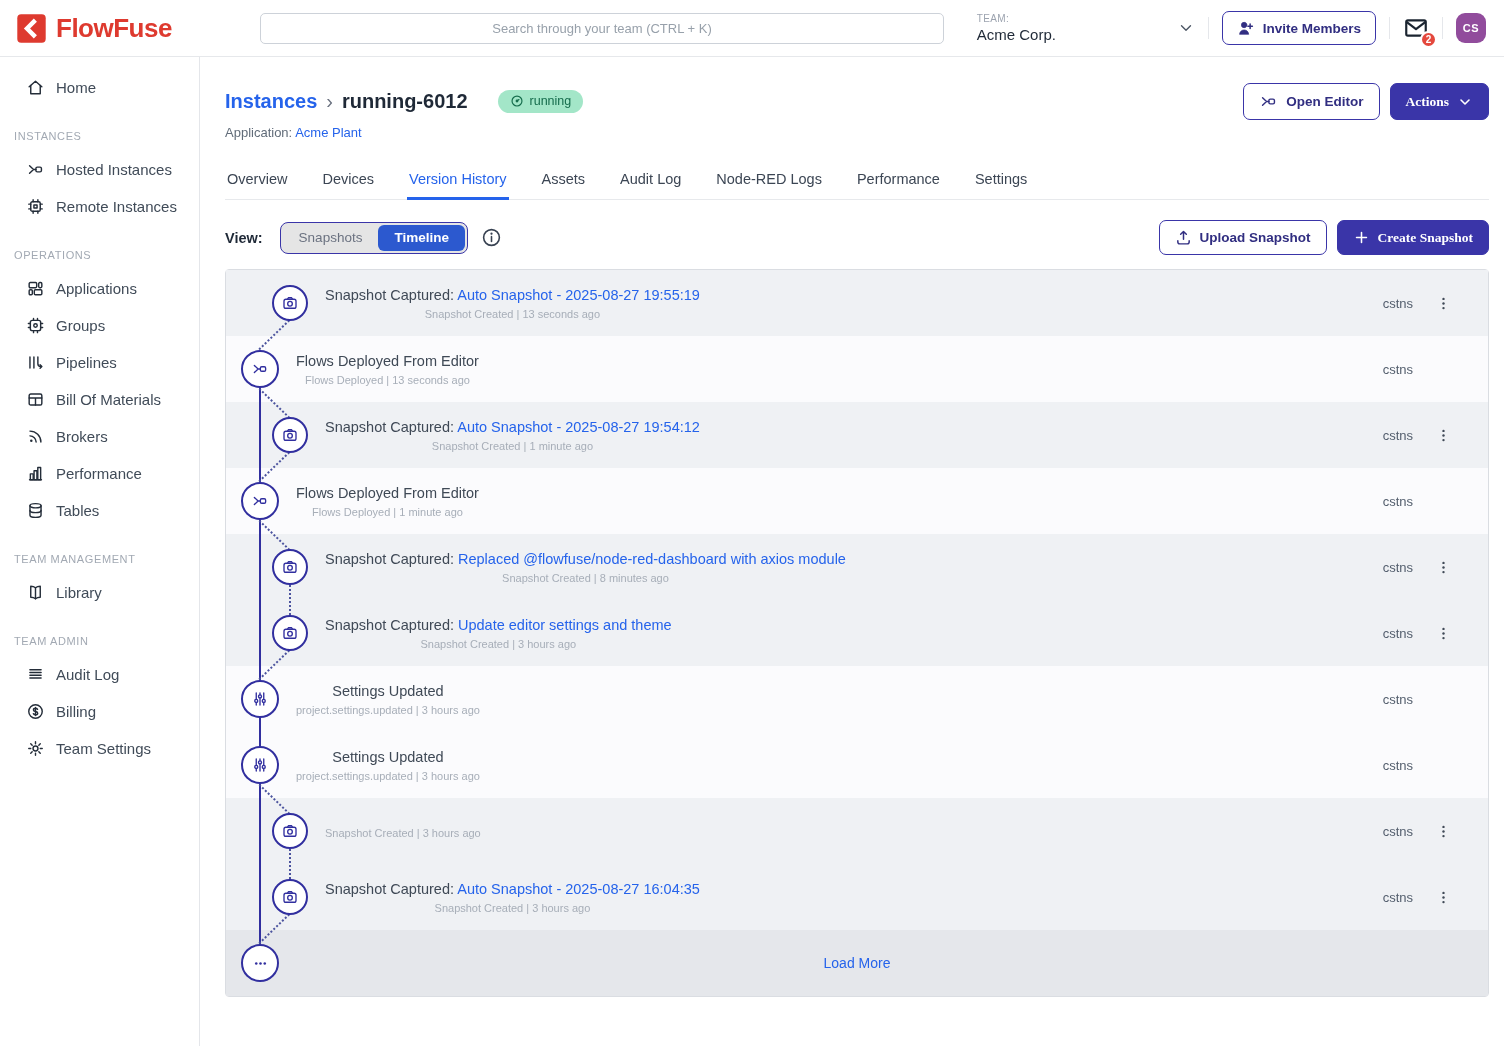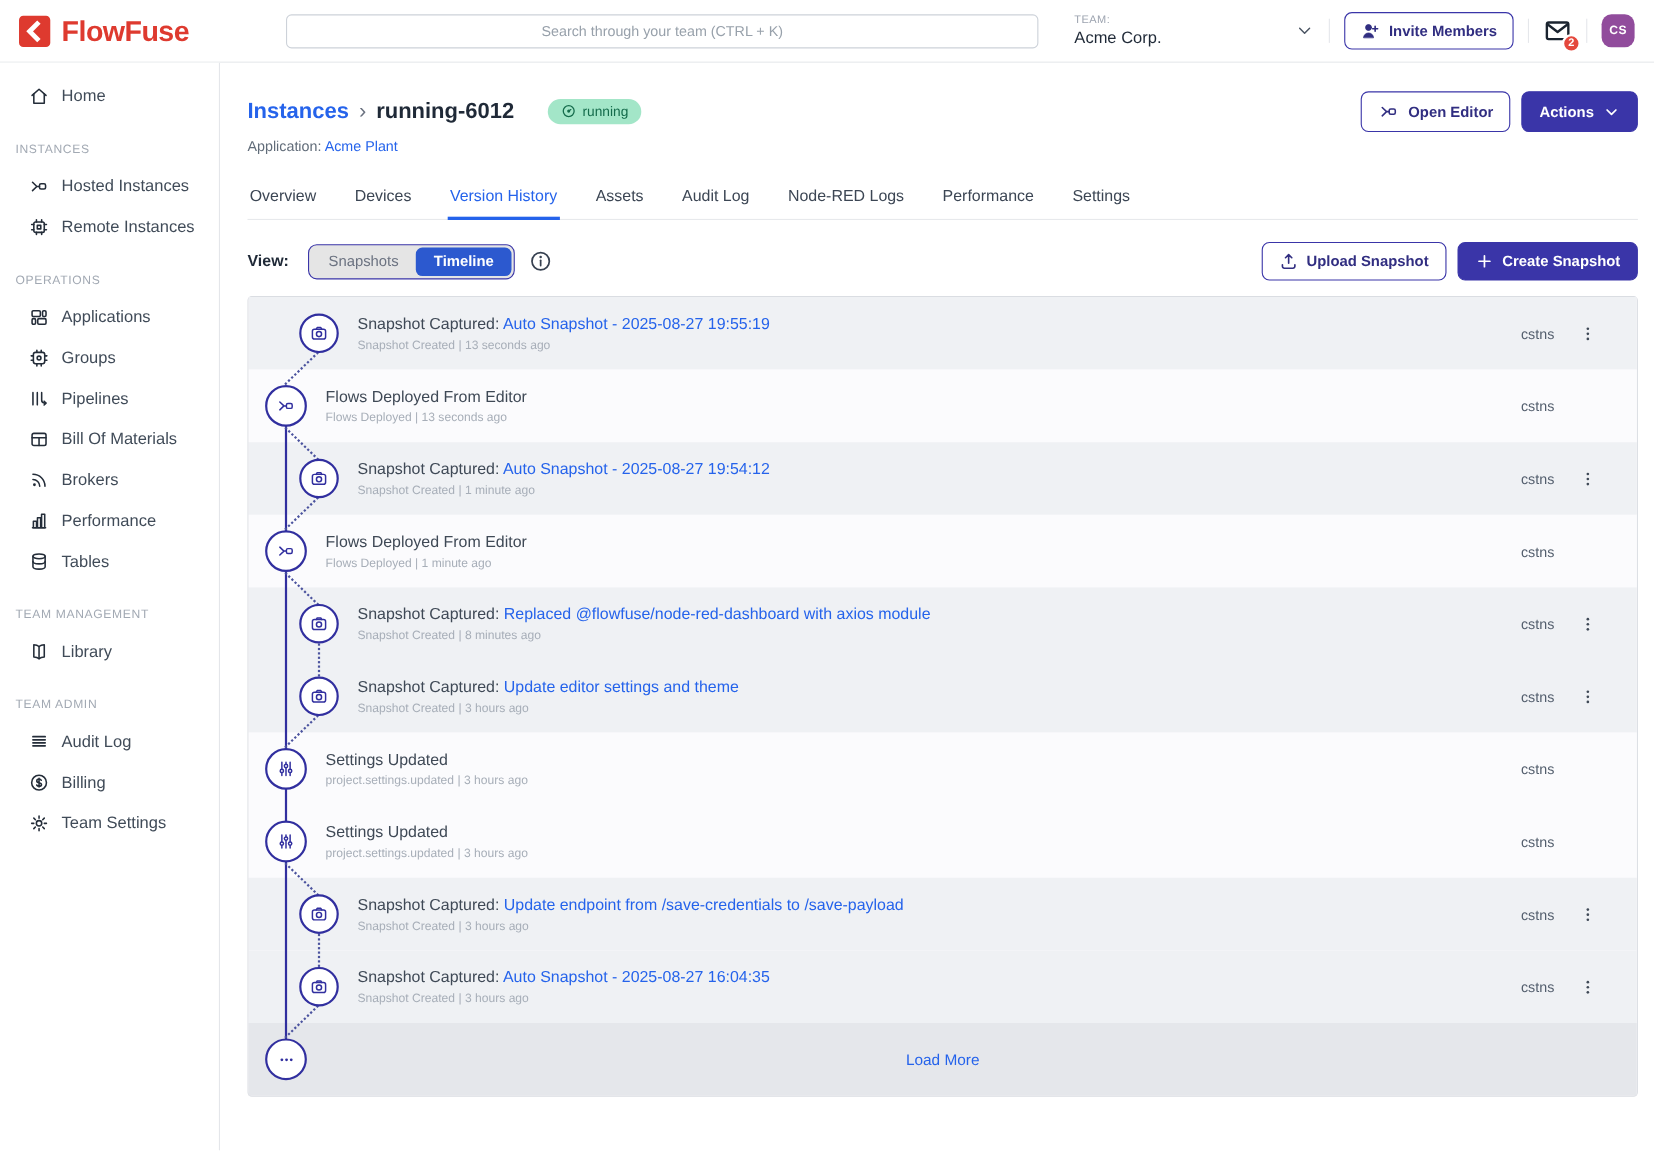--- a/index.html
+++ b/index.html
@@ -21,21 +21,21 @@
   .search-input{margin-left:12px;width:684px;height:31px;border:1px solid #cdd2d9;border-radius:5px;
     padding:0 12px;font-size:13px;color:#374151;outline:none;font-family:inherit;text-align:center;}
   .search-input::placeholder{color:#98a1ab;}
   .head-right{margin-left:auto;display:flex;align-items:center;gap:13px;padding-right:18px;}
   .team-select{width:218px;display:flex;align-items:center;justify-content:space-between;cursor:pointer;}
   .team-label{font-size:10px;letter-spacing:.4px;color:#9ca3af;}
   .team-name{font-size:15px;color:#1f2937;margin-top:2px;}
   .vdiv{width:1px;height:22px;background:#e5e7eb;}
   .btn{display:inline-flex;align-items:center;gap:8px;border-radius:7px;font-size:13.5px;font-weight:700;
     cursor:pointer;font-family:inherit;background:#fff;border:1.5px solid var(--accent);color:var(--accent-dark);}
-  .btn.solid{background:var(--accent);color:#fff;border-color:var(--accent);}
+  .btn.solid{background:var(--accent);color:#fff;border-color:var(--accent);font-family:Liberation Serif, serif;}
   .invite-btn{height:34px;padding:0 14px;}
   .mail-wrap{position:relative;cursor:pointer;color:#1b2430;}
   .mail-badge{position:absolute;right:-8px;bottom:-7px;background:var(--red-badge);color:#fff;font-size:10px;
     font-weight:700;min-width:17px;height:17px;border-radius:50%;display:flex;align-items:center;
     justify-content:center;border:2px solid #fff;}
   .avatar{width:30px;height:30px;border-radius:9px;background:var(--purple);color:#fff;font-size:11px;
     font-weight:700;display:flex;align-items:center;justify-content:center;letter-spacing:.5px;cursor:pointer;}
 
   
   .app-body{display:flex;height:989px;}
@@ -71,21 +71,21 @@
   .seg-group{margin-left:17px;display:flex;align-items:center;padding:2px;border:1.5px solid var(--accent);
     border-radius:8px;background:#e5e5e5;}
   .seg{padding:5px 16px 6px;font-size:13.5px;color:#6b7280;border-radius:6px;cursor:pointer;}
   .seg.active{background:var(--toggle);color:#fff;font-weight:600;}
   .info-icon{margin-left:13px;color:#374151;cursor:pointer;}
   .toolbar-right{margin-left:auto;display:flex;gap:10px;}
   .upload-btn,.create-btn{height:35px;padding:0 15px;}
 
   
   .timeline-box{margin-top:14px;border:1px solid #dadde2;border-radius:4px;position:relative;background:#fff;}
-  .t-row{height:66px;display:flex;align-items:center;position:relative;}
+  .t-row{height:66px;display:flex;align-items:center;position:relative;text-align:center;}
   .t-row.snapshot{background:#eff1f4;}
   .t-row.event{background:#fbfbfd;}
   .t-row.loadmore{background:#e5e7eb;}
   .icon-circle{position:absolute;background:#fff;border:2px solid var(--rail);border-radius:50%;
     display:flex;align-items:center;justify-content:center;color:var(--rail);z-index:2;}
   .icon-outer{left:46px;top:15px;width:36px;height:36px;}
   .icon-inner{left:15px;top:14px;width:38px;height:38px;}
   .row-body{margin-left:99px;}
   .t-row.event .row-body{margin-left:70px;}
   .row-title{font-size:14.5px;color:#3f4956;font-weight:500;line-height:19px;}
@@ -580,23 +580,20 @@
         <div class="icon-circle icon-outer">
             <div style="width:18px;height:18px">
               <svg class="ic" width="100%" height="100%" viewBox="0 0 24 24">
                 <rect x="4" y="7" width="16" height="12" rx="2.5"></rect>
                 <circle cx="12" cy="13" r="3.1"></circle>
                 <path d="M8.7 7l1.1-2h4.4l1.1 2"></path>
               </svg>
             </div>
           </div>
         <div class="row-body">
-          <div class="row-title">
-            <span class="t-prefix">Snapshot Captured: </span><a class="t-link">Update endpoint from /save-credentials to /save-payload</a>
-          </div>
           <div class="row-meta">Snapshot Created | 3 hours ago</div>
         </div>
         <div class="row-right">
           <span class="row-user">cstns</span>
           <button class="kebab">
             <svg width="17" height="17" viewBox="0 0 24 24">
               <circle cx="12" cy="5.5" r="1.7" fill="currentColor"></circle>
                 <circle cx="12" cy="12" r="1.7" fill="currentColor"></circle>
                 <circle cx="12" cy="18.5" r="1.7" fill="currentColor"></circle>
             </svg>

